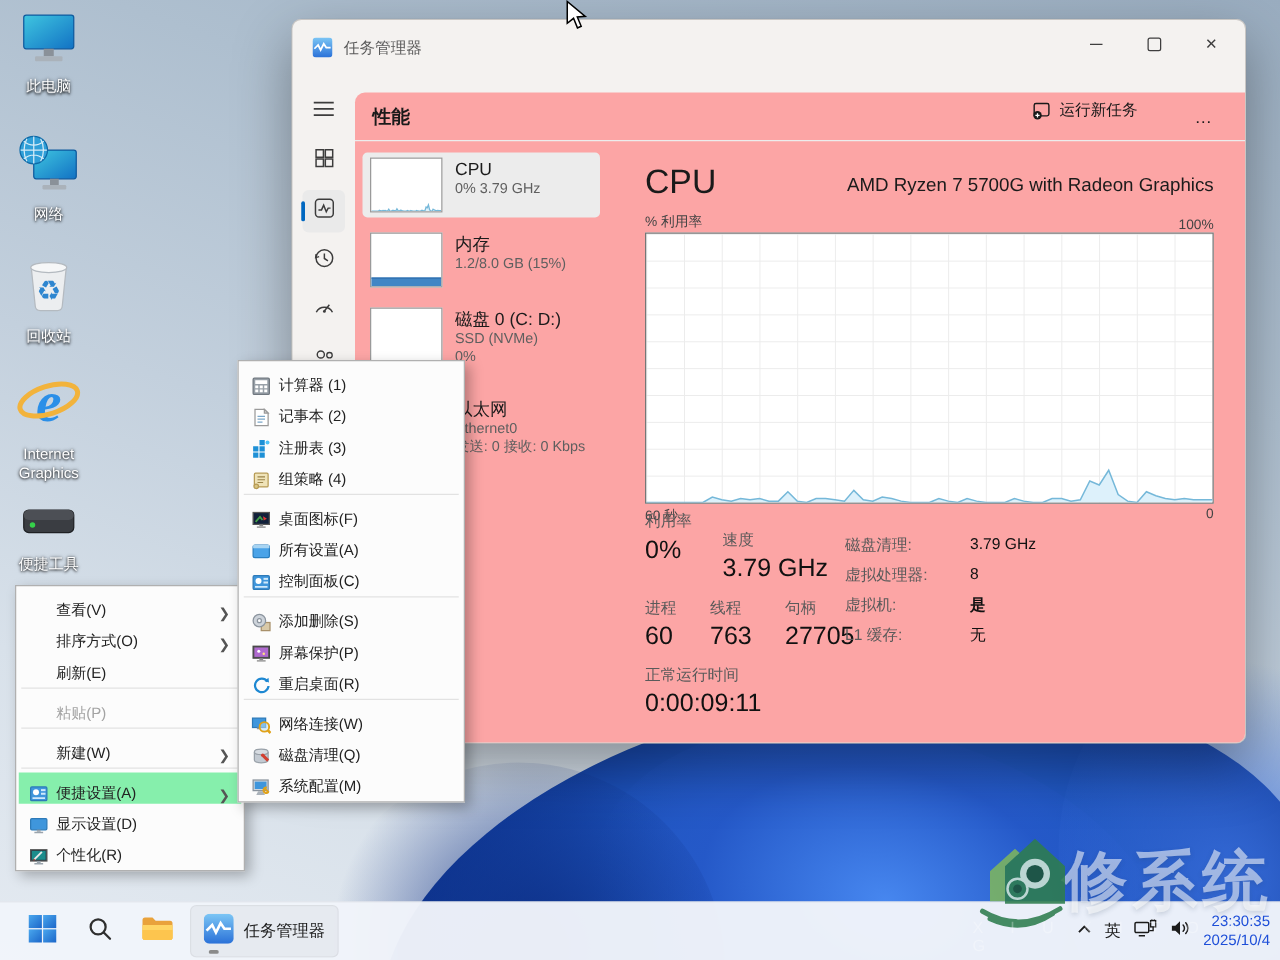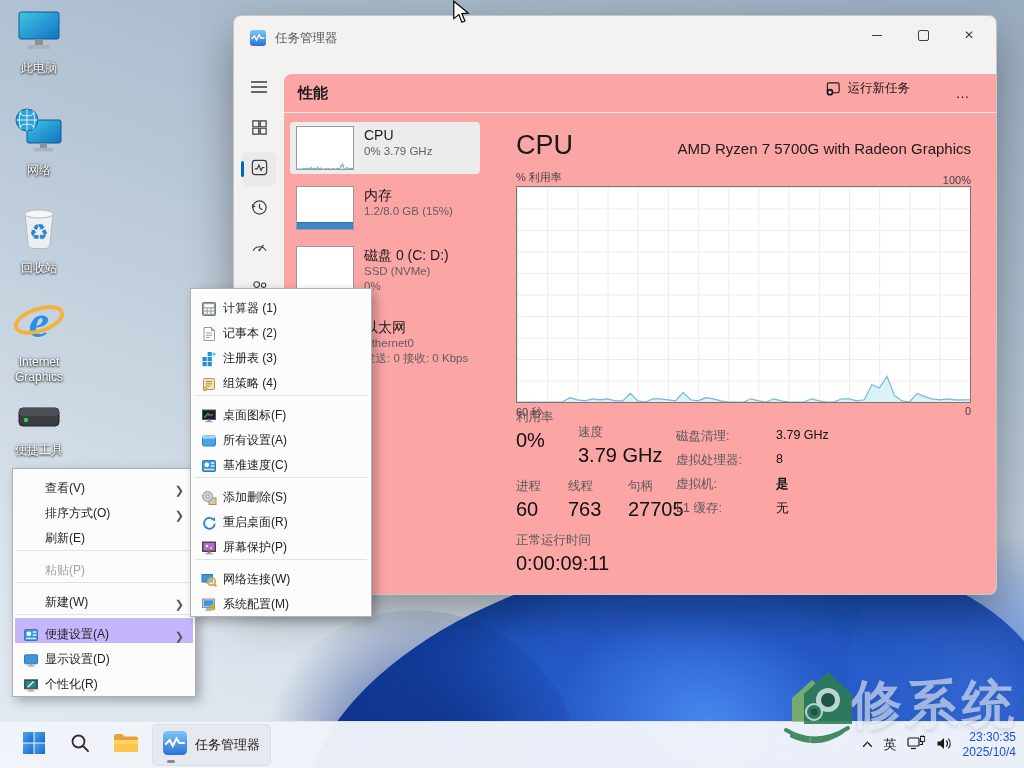--- a/index.html
+++ b/index.html
@@ -67,21 +67,21 @@
   .rrow{display:flex;height:24px;align-items:flex-start}
   .rrow .rl{width:100px;font-size:12.5px;color:#5a5a5a}
   .rrow .rv{font-size:12.5px;color:#111}
   
   .cmenu{position:absolute;background:#fcfcfc;border:1px solid #b0b0b0;box-shadow:4px 4px 10px rgba(0,0,0,.28);
       padding:3px 2px;z-index:30;font-size:12px;color:#222}
   .cmi{height:25px;display:flex;align-items:flex-end;padding:0 8px 0 8px;position:relative}
   .cmi .ictr{width:22px;height:16px;flex:none;display:flex;align-items:center}
   .cmi .txt{flex:1;white-space:nowrap}
   .cmi.dis .txt{color:#a3a3a3}
-  .cmi.hl{background:#c4b5fd}
+  .cmi.hl{background:#86efac}
   .cmi .arr{position:absolute;right:9px;color:#555;font-size:11px;font-family:"DejaVu Sans",sans-serif}
   .csep{border-top:1px solid #e2e2e2;margin:3px 2px}
   
   #taskbar{position:absolute;left:0;right:0;bottom:0;height:46px;background:rgba(241,244,250,.97);
       border-top:1px solid rgba(0,0,0,.05);z-index:40;display:flex;align-items:center}
   .tbtn{height:40px;min-width:40px;border-radius:5px;display:flex;align-items:center;justify-content:center;margin-left:6px}
   #tb-taskmgr{padding:0 10px;gap:8px;position:relative;background:rgba(0,0,0,.04);border:1px solid rgba(0,0,0,.05)}
   #tb-taskmgr .ind{position:absolute;left:14px;bottom:2px;width:8px;height:3px;border-radius:2px;background:#8a8a8a}
   #tb-label{font-size:13px;color:#1b1b1b}
   #tray{position:absolute;right:8px;top:0;height:46px;display:flex;align-items:center;gap:10px;z-index:41}
@@ -473,66 +473,77 @@
     <div class="cmi">
       <span class="ictr">
           <svg width="16" height="16" viewBox="0 0 16 16">
             <rect x="1.5" y="2.5" width="13" height="11" rx="1" fill="#3f96dc" stroke="#2d7ab8"></rect>
             <circle cx="5.8" cy="6.8" r="2.4" fill="#fff"></circle>
             <rect x="9.8" y="4.3" width="3.6" height="1.6" fill="#cfe9fb"></rect>
             <rect x="9.8" y="7.2" width="3.6" height="1.6" fill="#cfe9fb"></rect>
             <rect x="3" y="10.8" width="10" height="1.4" fill="#cfe9fb"></rect>
           </svg>
         </span>
-      <span class="txt">基准速度(C)</span>
+      <span class="txt">控制面板(C)</span>
     </div>
     <div class="csep"></div>
     <div class="cmi">
       <span class="ictr">
           <svg width="16" height="16" viewBox="0 0 16 16">
             <rect x="8" y="8" width="7" height="6.5" fill="#d9c9a8" stroke="#a8906a"></rect>
             <circle cx="6.5" cy="6.5" r="5" fill="#cdd3da" stroke="#8b949e"></circle>
             <circle cx="6.5" cy="6.5" r="1.6" fill="#fff" stroke="#8b949e"></circle>
           </svg>
         </span>
       <span class="txt">添加删除(S)</span>
-    </div>
-    <div class="cmi">
-      <span class="ictr">
-          <svg width="16" height="16" viewBox="0 0 16 16">
-            <path d="M12.8 5.2 a5.4 5.4 0 1 0 1 3.6" fill="none" stroke="#1e88d2" stroke-width="1.8"></path>
-            <path d="M13.8 2.2 l0.4 3.8 -3.6 -1.2 z" fill="#1e88d2"></path>
-          </svg>
-        </span>
-      <span class="txt">重启桌面(R)</span>
     </div>
     <div class="cmi">
       <span class="ictr">
           <svg width="16" height="16" viewBox="0 0 16 16">
             <rect x="1.5" y="2" width="13" height="9.5" fill="#555" stroke="#444"></rect>
             <rect x="2.5" y="3" width="11" height="7.5" fill="#b06ad0"></rect>
             <circle cx="6" cy="6" r="1.2" fill="#fff"></circle>
             <circle cx="10" cy="8" r="1" fill="#ffe082"></circle>
             <rect x="6.5" y="11.5" width="3" height="1.6" fill="#888"></rect>
             <rect x="4.5" y="13.1" width="7" height="1.2" fill="#999"></rect>
           </svg>
         </span>
       <span class="txt">屏幕保护(P)</span>
     </div>
+    <div class="cmi">
+      <span class="ictr">
+          <svg width="16" height="16" viewBox="0 0 16 16">
+            <path d="M12.8 5.2 a5.4 5.4 0 1 0 1 3.6" fill="none" stroke="#1e88d2" stroke-width="1.8"></path>
+            <path d="M13.8 2.2 l0.4 3.8 -3.6 -1.2 z" fill="#1e88d2"></path>
+          </svg>
+        </span>
+      <span class="txt">重启桌面(R)</span>
+    </div>
     <div class="csep"></div>
     <div class="cmi">
       <span class="ictr">
           <svg width="16" height="16" viewBox="0 0 16 16">
             <rect x="1" y="2.5" width="10.5" height="7.5" fill="#3f96dc" stroke="#2d7ab8"></rect>
             <rect x="4.5" y="10" width="3" height="1.4" fill="#8b949e"></rect>
             <circle cx="10.5" cy="9.5" r="3.8" fill="rgba(190,225,250,.55)" stroke="#e0a219" stroke-width="1.5"></circle>
             <path d="M13.2 12.2 L15.4 14.4" stroke="#e0a219" stroke-width="2"></path>
           </svg>
         </span>
       <span class="txt">网络连接(W)</span>
+    </div>
+    <div class="cmi">
+      <span class="ictr">
+          <svg width="16" height="16" viewBox="0 0 16 16">
+            <path d="M2.5 4.5 v6.5 a5.5 2.2 0 0 0 11 0 V4.5" fill="#c3cad2" stroke="#98a0a8"></path>
+            <ellipse cx="8" cy="4.5" rx="5.5" ry="2.2" fill="#d7dce2" stroke="#98a0a8"></ellipse>
+            <path d="M9.5 7.5 l4 4" stroke="#d23f31" stroke-width="2.4"></path>
+            <circle cx="9.2" cy="7.2" r="1.4" fill="#d23f31"></circle>
+          </svg>
+        </span>
+      <span class="txt">磁盘清理(Q)</span>
     </div>
     <div class="cmi">
       <span class="ictr">
           <svg width="16" height="16" viewBox="0 0 16 16">
             <rect x="1.5" y="2" width="12" height="8.5" fill="#cfd6dd" stroke="#8b949e"></rect>
             <rect x="2.8" y="3.3" width="9.4" height="5.9" fill="#3f96dc"></rect>
             <path d="M5.5 11 h4 l1.5 3 h-7 z" fill="#aab2ba"></path>
             <path d="M10.5 8.5 l3.5 3.5 M12.5 8 a2.2 2.2 0 1 0 1.2 3.6" stroke="#e0a219" stroke-width="1.6" fill="none"></path>
           </svg>
         </span>

